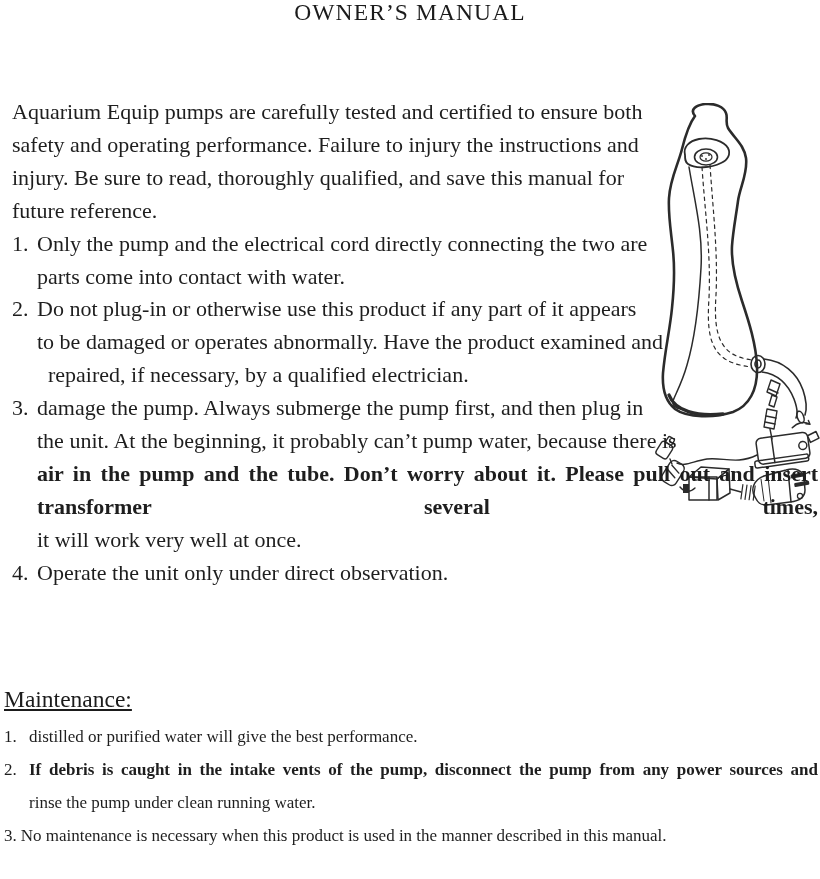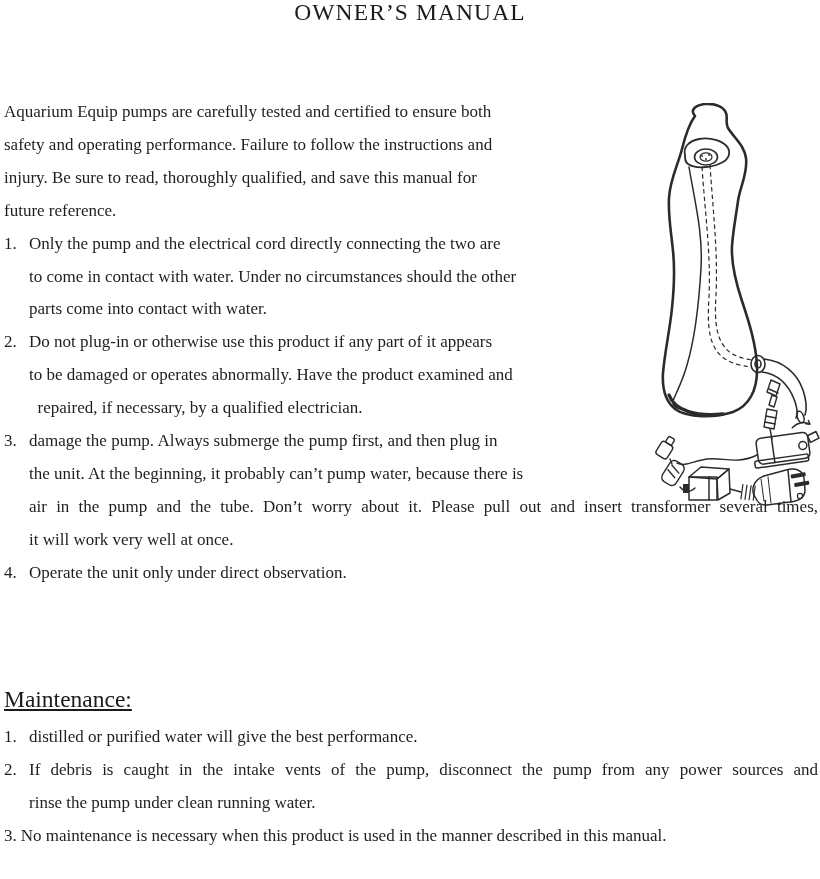--- a/index.html
+++ b/index.html
@@ -13,32 +13,33 @@
   }
   .doc-title{
     position:absolute;top:-3px;left:0;right:0;
     text-align:center;
     font-size:23.5px;
     letter-spacing:1.1px;
     line-height:30px;
     color:#1b1b1b;
   }
   .upper{
-    position:absolute;top:96px;left:4px;right:2px;
-    font-size:17px;line-height:32.9px;
+    position:absolute;top:96px;left:12px;right:2px;
+    font-size:22px;line-height:32.9px;
   }
   .maint{
     position:absolute;top:683px;left:4px;right:2px;
     font-size:17px;line-height:32.9px;
   }
   .t-line{white-space:pre;}
   .t-line.just{
     white-space:normal;
     text-align:justify;
     text-align-last:justify;
+    font-weight:bold;
   }
   .item{position:relative;padding-left:25px;}
   .item > .num{position:absolute;left:0;top:0;line-height:32.9px;}
   .maint-heading{
     font-size:23.5px;
     line-height:32px;
     margin:0 0 6px 0;
     color:#1b1b1b;
     text-decoration:underline;
   }
@@ -142,29 +143,28 @@
           <rect x="169" y="380" width="15" height="4" rx="1"></rect>
         </g>
         <circle cx="175" cy="393" r="2.6" stroke-width="1.2"></circle>
       </g>
     </g>
   </svg>
 
   <div class="upper">
     <div>
       <div class="t-line">Aquarium Equip pumps are carefully tested and certified to ensure both</div>
-      <div class="t-line">safety and operating performance. Failure to follow the instructions and</div>
+      <div class="t-line">safety and operating performance. Failure to injury the instructions and</div>
       <div class="t-line">injury. Be sure to read, thoroughly qualified, and save this manual for</div>
       <div class="t-line">future reference.</div>
     </div>
 
     <div class="item">
       <span class="num">1.</span>
       <div class="t-line">Only the pump and the electrical cord directly connecting the two are</div>
-      <div class="t-line">to come in contact with water. Under no circumstances should the other</div>
       <div class="t-line">parts come into contact with water.</div>
     </div>
 
     <div class="item">
       <span class="num">2.</span>
       <div class="t-line">Do not plug-in or otherwise use this product if any part of it appears</div>
       <div class="t-line">to be damaged or operates abnormally. Have the product examined and</div>
       <div class="t-line">  repaired, if necessary, by a qualified electrician.</div>
     </div>
 

